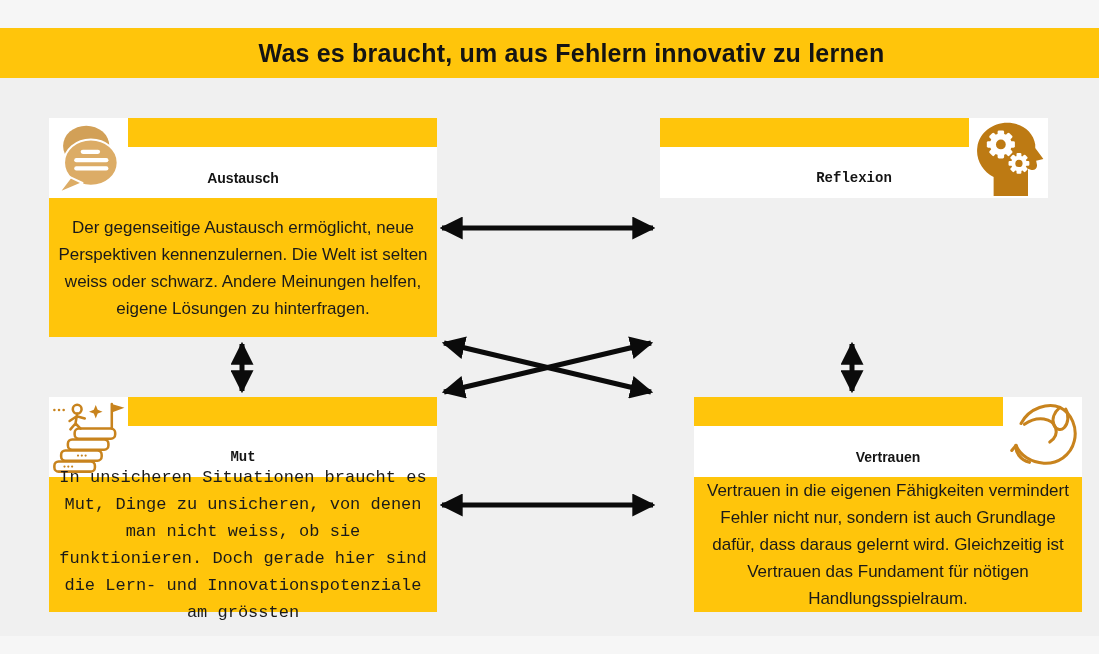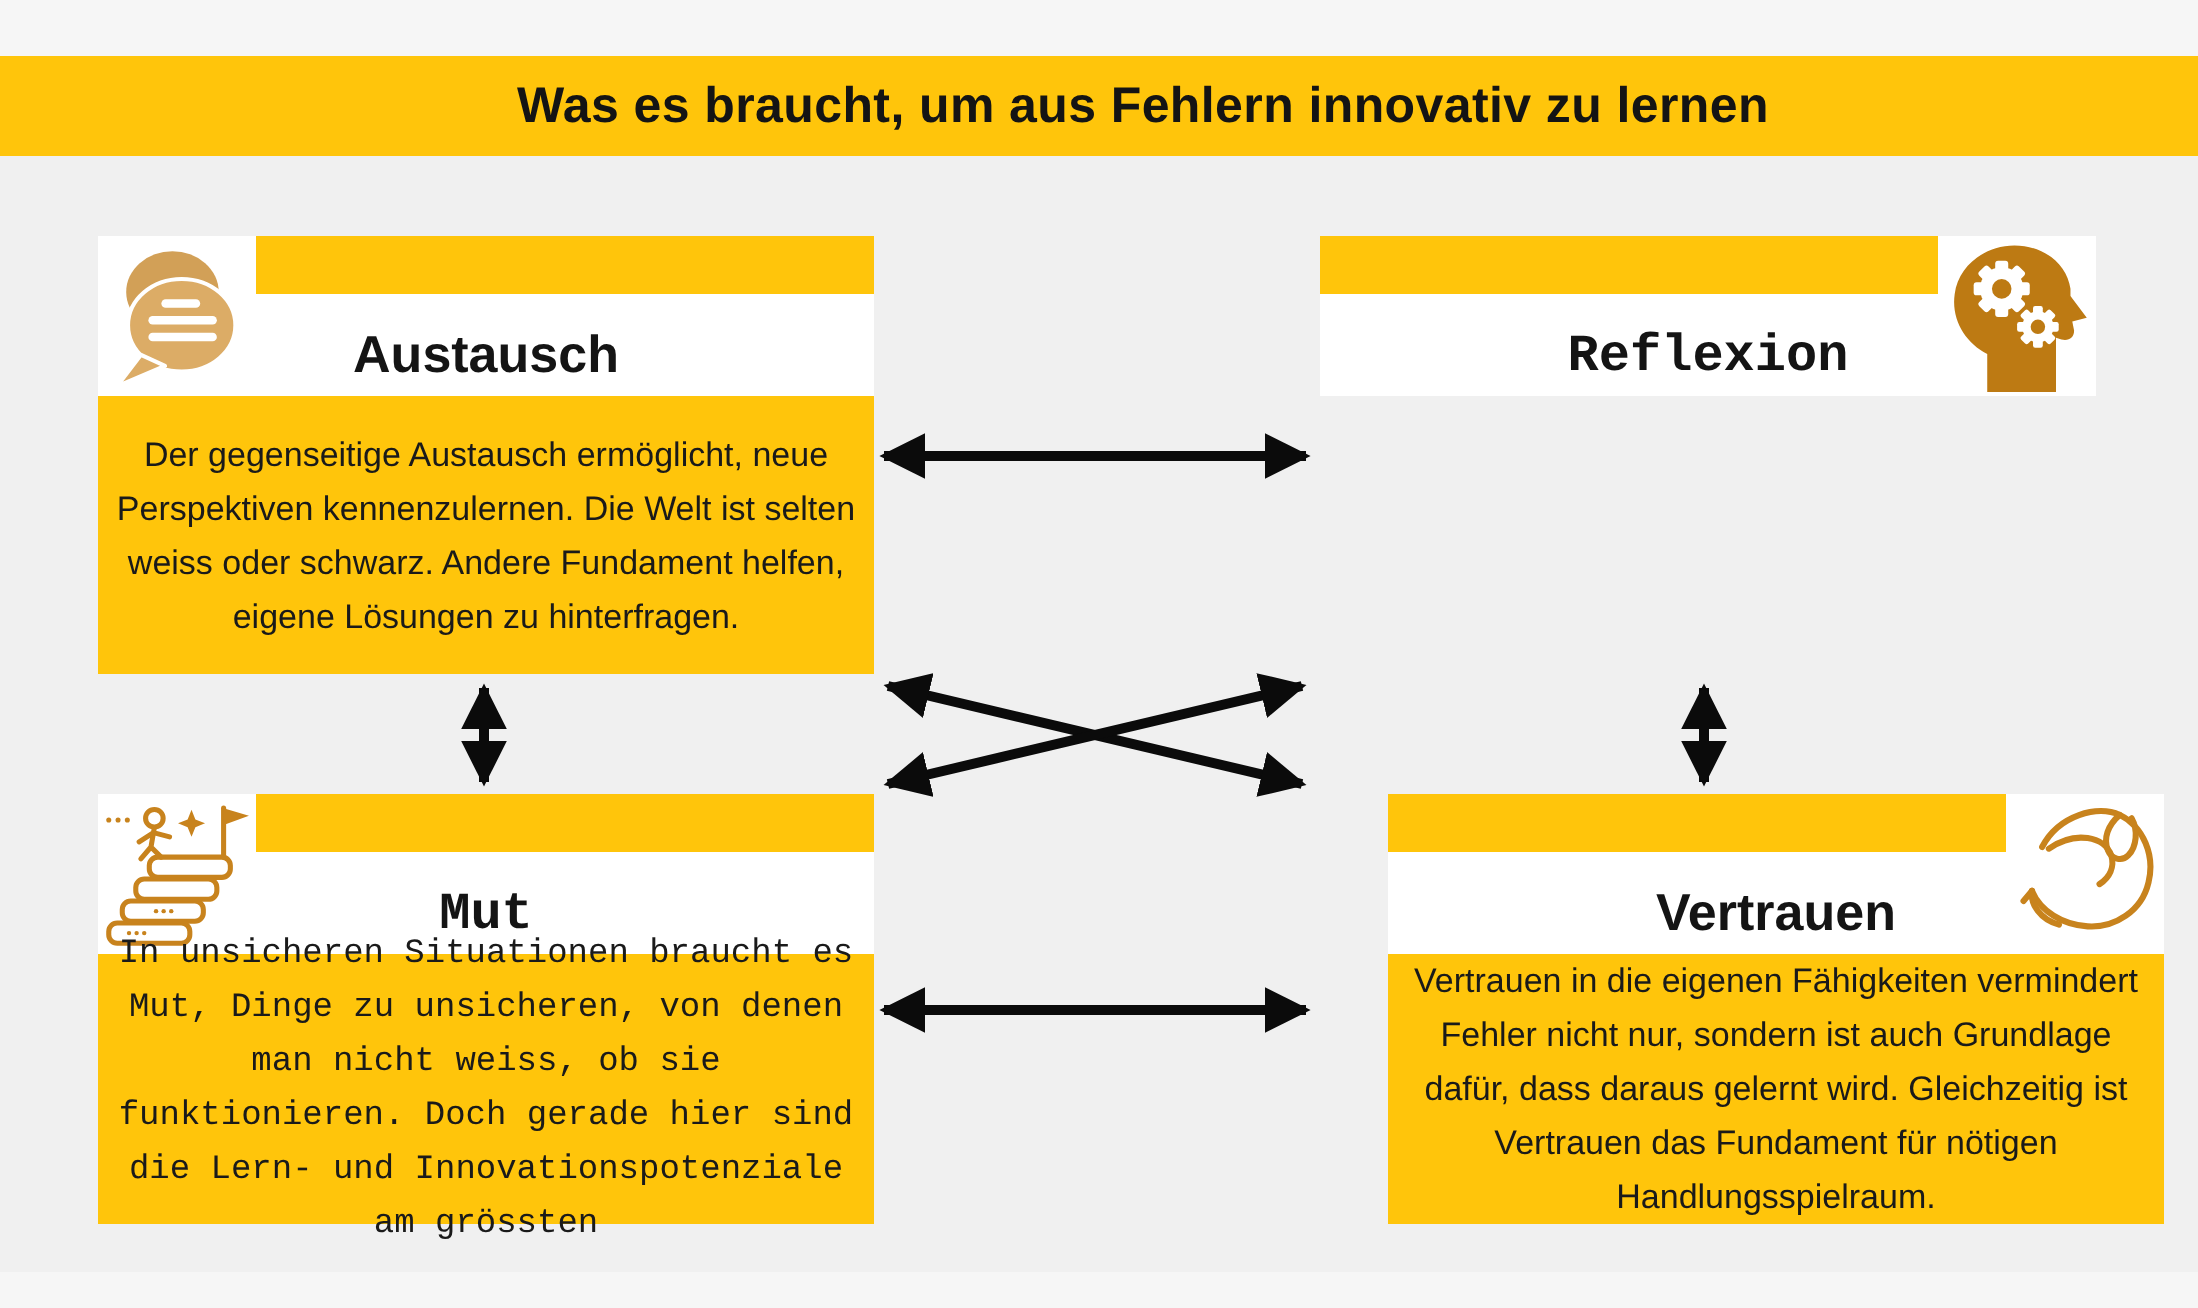--- a/index.html
+++ b/index.html
@@ -28,21 +28,21 @@
   .card .band{position:absolute;top:29px;height:51px;left:0;right:0;background:var(--band-white,#FFFFFF);}
   .card .icon-tile{
     position:absolute;top:0;width:79px;height:80px;background:var(--band-white,#FFFFFF);
     display:flex;align-items:center;justify-content:center;
   }
   .card.icon-left  .icon-tile{left:0;}
   .card.icon-right .icon-tile{right:0;}
   .card .card-title{
     position:absolute;top:29px;height:61px;left:0;right:0;
     display:flex;align-items:center;justify-content:center;
-    font-size:26px;font-weight:bold;color:#141414;text-align:center;
+    font-size:14px;font-weight:bold;color:#141414;text-align:center;
   }
   .card .card-body{
     position:absolute;top:80px;left:0;right:0;bottom:0;
     background:var(--yellow,#FFC50B);
     display:flex;align-items:center;justify-content:center;
     text-align:center;font-size:17px;line-height:27px;color:var(--text-black,#1A1A1A);
     padding:2px 9px;box-sizing:border-box;
   }
   #card-austausch{left:49px;top:118px;height:219px;}
   #card-reflexion{left:660px;top:118px;height:219px;font-family:Liberation Mono, monospace;}
@@ -97,21 +97,21 @@
           <path d="M20 61 L7 78 L33 67 Z"></path>
         </g>
         <g class="fill-white">
           <rect x="31" y="31" width="21" height="4.6" rx="2.3"></rect>
           <rect x="24" y="40" width="37" height="4.6" rx="2.3"></rect>
           <rect x="24" y="49" width="37" height="4.6" rx="2.3"></rect>
         </g>
       </svg>
     </div>
     <div class="card-title">Austausch</div>
-    <div class="card-body">Der gegenseitige Austausch ermöglicht, neue Perspektiven kennenzulernen. Die Welt ist selten weiss oder schwarz. Andere Fundament helfen, eigene Lösungen zu hinterfragen.</div>
+    <div class="card-body">Der gegenseitige Austausch ermöglicht, neue Perspektiven kennenzulernen. Die Welt ist selten weiss oder schwarz. Andere Meinungen helfen, eigene Lösungen zu hinterfragen.</div>
   </div>
 
   <div class="card icon-right" id="card-reflexion">
     <div class="strip"></div>
     <div class="band"></div>
     <div class="icon-tile">
       <svg width="76" height="78" viewBox="0 0 84 84">
         <path class="fill-brown" d="M25 84 L25 63 C13 57 5 44 7 30 C9 14 24 3 40 3 C56 3 69 13 71 27 L71 31 L80 43 L72 45 L73 50 C73 54 70 56 66 55 L63 54 L63 84 Z"></path>
         <g class="fill-white" transform="translate(33,27)">
           <rect x="-3.6" y="-15.5" width="7.2" height="31" rx="1.6"></rect>

